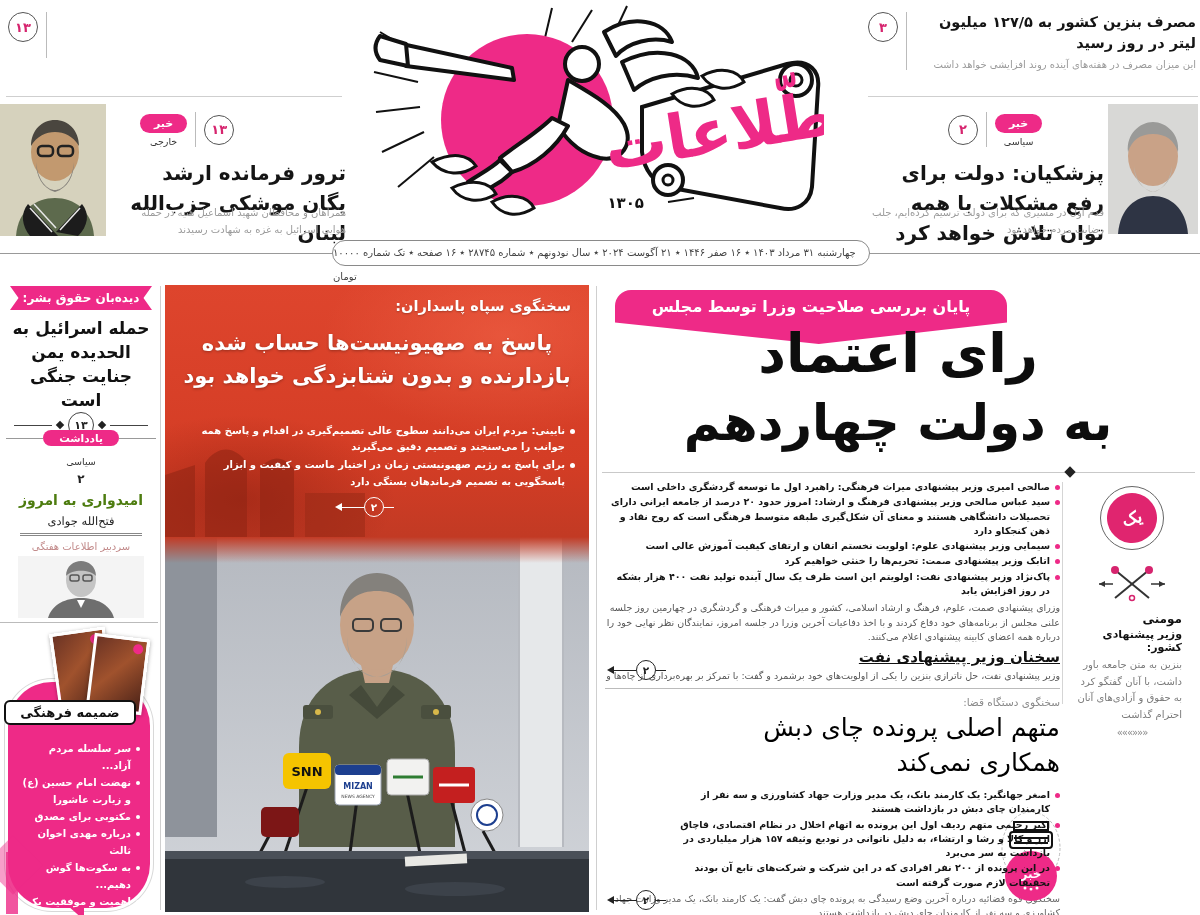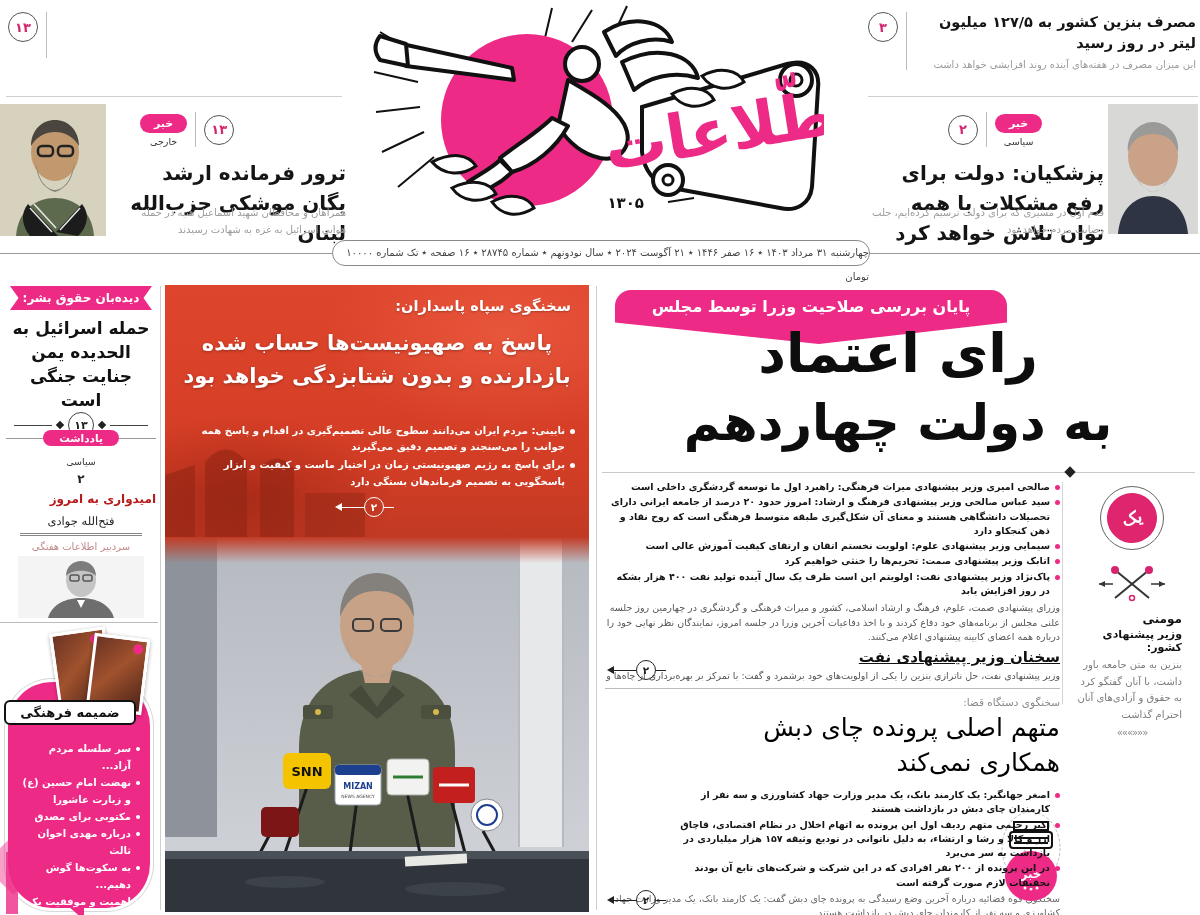--- a/index.html
+++ b/index.html
@@ -22,35 +22,35 @@
 
   
   .mnews-photo { position:absolute; top:104px; overflow:hidden; background:#ddd; }
   .badge-row { position:absolute; display:flex; direction:ltr; align-items:center; gap:8px; }
   .badge-col { text-align:center; }
   .badge-cat { font-size:9.5px; color:#333; margin-top:3px; }
   .mnews-title { position:absolute; font-size:20px; font-weight:bold; color:#151515; line-height:1.5; text-align:right; }
   .mnews-sub { position:absolute; font-size:10px; color:#9a9a9a; line-height:1.7; text-align:right; }
 
   
-  .dateline { position:absolute; left:332px; top:240px; width:538px; height:26px; border:1px solid #8a8a8a; border-radius:13px; background:#fff; font-size:10px; color:#444; text-align:right; line-height:24px; z-index:2; }
+  .dateline { position:absolute; left:332px; top:240px; width:538px; height:26px; border:1px solid #8a8a8a; border-radius:13px; background:#fff; font-size:10px; color:#444; text-align:left; line-height:24px; z-index:2; }
 
   
   .sidebar { position:absolute; left:6px; top:284px; width:150px; height:628px; }
   .sb-banner { position:absolute; top:2px; left:4px; right:4px; height:24px; background:#ee2a87; color:#fff; font-weight:bold; font-size:12px; text-align:center; line-height:24px; clip-path:polygon(0 0,100% 0,94% 50%,100% 100%,0 100%,6% 50%); }
   .sb-headline { position:absolute; top:32px; left:2px; right:2px; font-size:17px; font-weight:bold; color:#111; text-align:center; line-height:1.42; }
   .dmark { position:absolute; top:128px; left:8px; right:8px; display:flex; align-items:center; justify-content:center; gap:5px; direction:ltr; }
   .dm-line { height:1px; background:#444; flex:1; }
   .dm-diamond { width:6px; height:6px; background:#222; transform:rotate(45deg); }
   .dm-circ { width:26px; height:26px; border:1px solid #444; border-radius:50%; font-size:11px; font-weight:bold; color:#222; display:flex; align-items:center; justify-content:center; }
   .pill-row { position:absolute; top:146px; left:0; right:0; display:flex; align-items:center; gap:0; direction:ltr; }
   .pill-row .dm-line { background:#999; }
   .sb-cat { position:absolute; top:172px; width:100%; text-align:center; font-size:9.5px; color:#333; }
   .sb-num { position:absolute; top:188px; width:100%; text-align:center; font-size:12px; font-weight:bold; color:#222; }
-  .sb-title { position:absolute; top:208px; width:100%; text-align:right; font-size:12px; font-weight:bold; color:#b91c1c; }
+  .sb-title { position:absolute; top:208px; width:100%; text-align:center; font-size:14px; font-weight:bold; color:#4d7c0f; }
   .sb-author { position:absolute; top:230px; width:100%; text-align:center; font-size:11.5px; color:#222; font-family:"DejaVu Serif", serif; }
   .sb-hairline { position:absolute; top:249px; left:14px; right:14px; border-top:1px solid #888; border-bottom:1px solid #888; height:3px; }
   .sb-role { position:absolute; top:257px; width:100%; text-align:center; font-size:10px; color:#c28a8a; }
   .sb-portrait { position:absolute; top:272px; left:12px; width:126px; height:62px; }
   .sb-hr { position:absolute; top:338px; left:-6px; right:-2px; height:1px; background:#bbb; }
   .cover { position:absolute; width:56px; height:76px; border:3px solid #fff; box-shadow:0 1px 4px rgba(0,0,0,.35); background:linear-gradient(135deg,#6b3324,#a0522d 45%,#4a2218); }
   .cover .cdot { position:absolute; right:3px; top:3px; width:10px; height:10px; border-radius:50%; background:#ee2a87; }
   .supp-box { position:absolute; top:398px; left:2px; width:142px; height:226px; background:#ee2a87; border-radius:44px; box-shadow:0 0 0 3px #fff, 0 0 0 4px #d8d8d8; }
   .supp-label { position:absolute; top:416px; left:-2px; width:132px; height:25px; background:#fff; border:2px solid #111; border-radius:6px; color:#111; font-weight:bold; font-size:13px; text-align:center; line-height:21px; z-index:3; }
   .supp-list { position:absolute; top:456px; left:14px; width:120px; z-index:3; }

